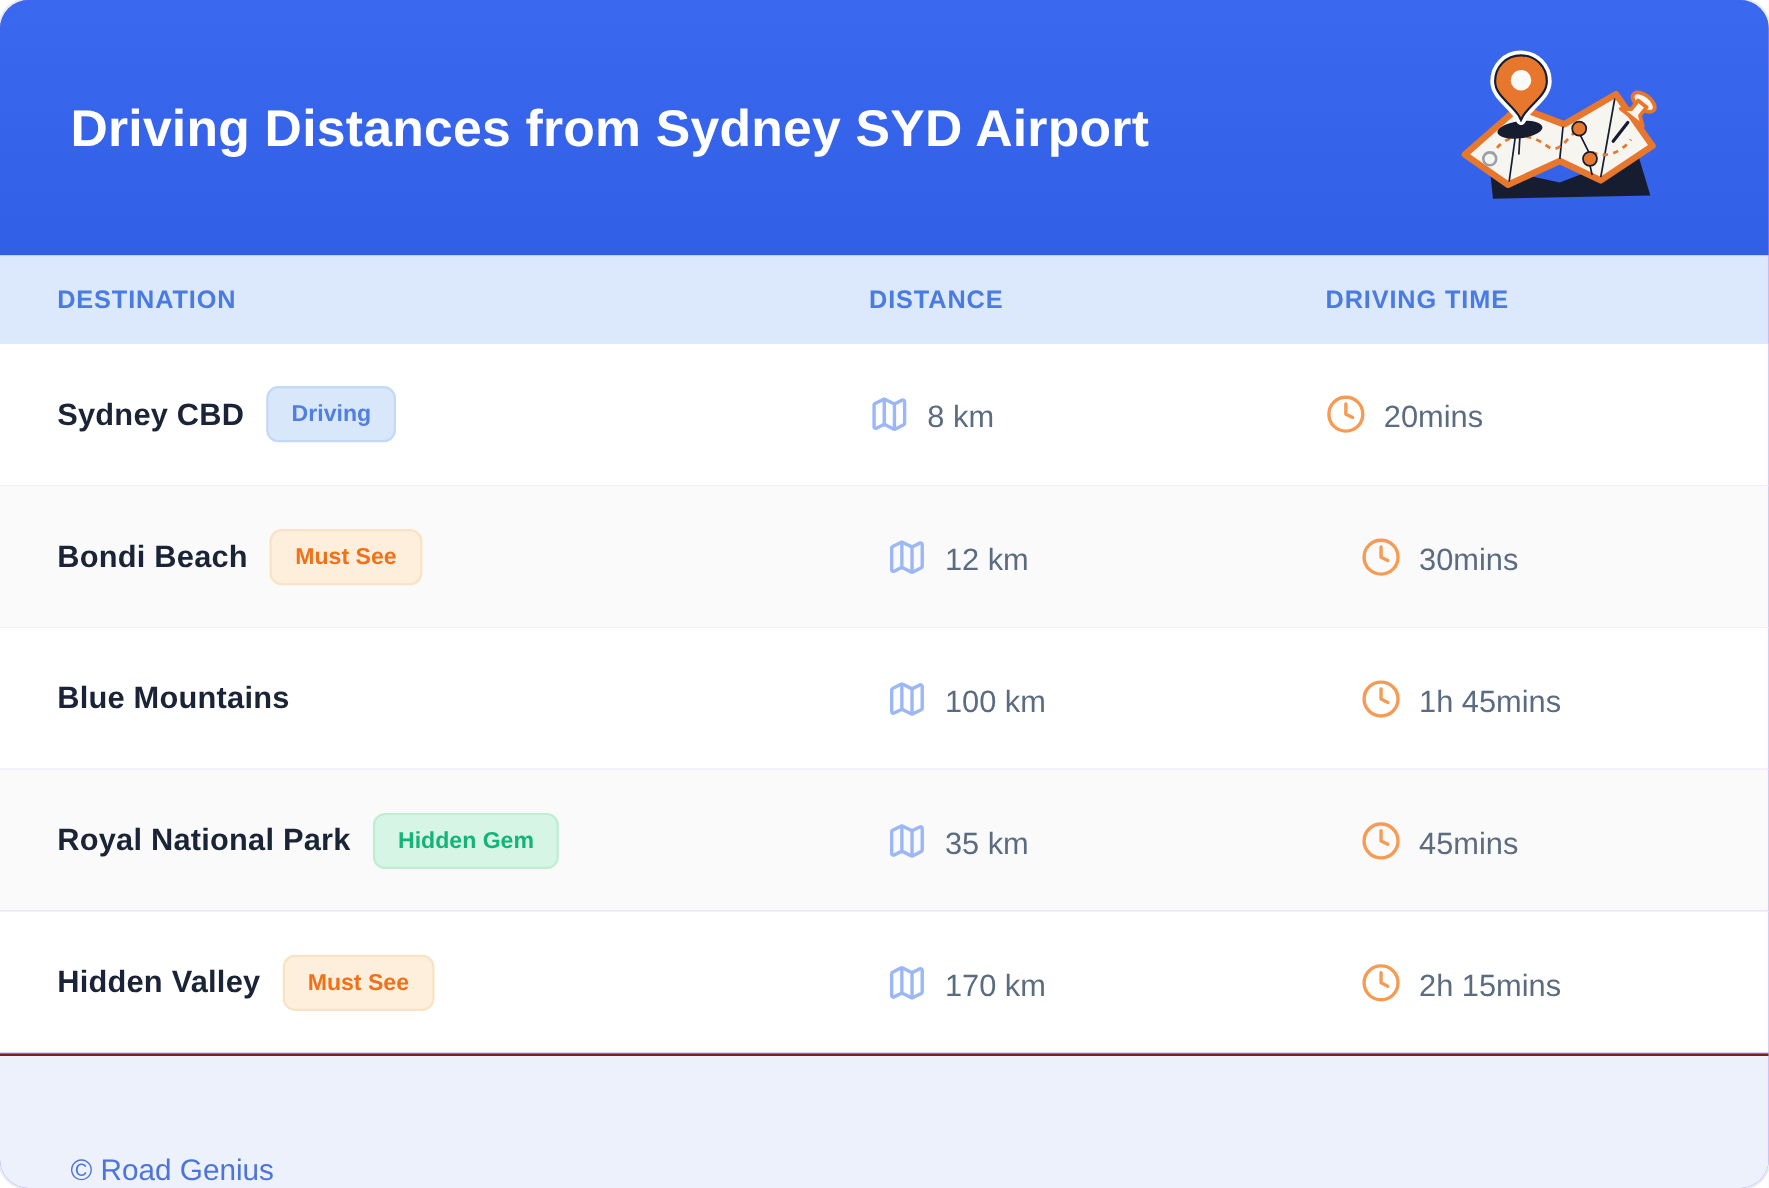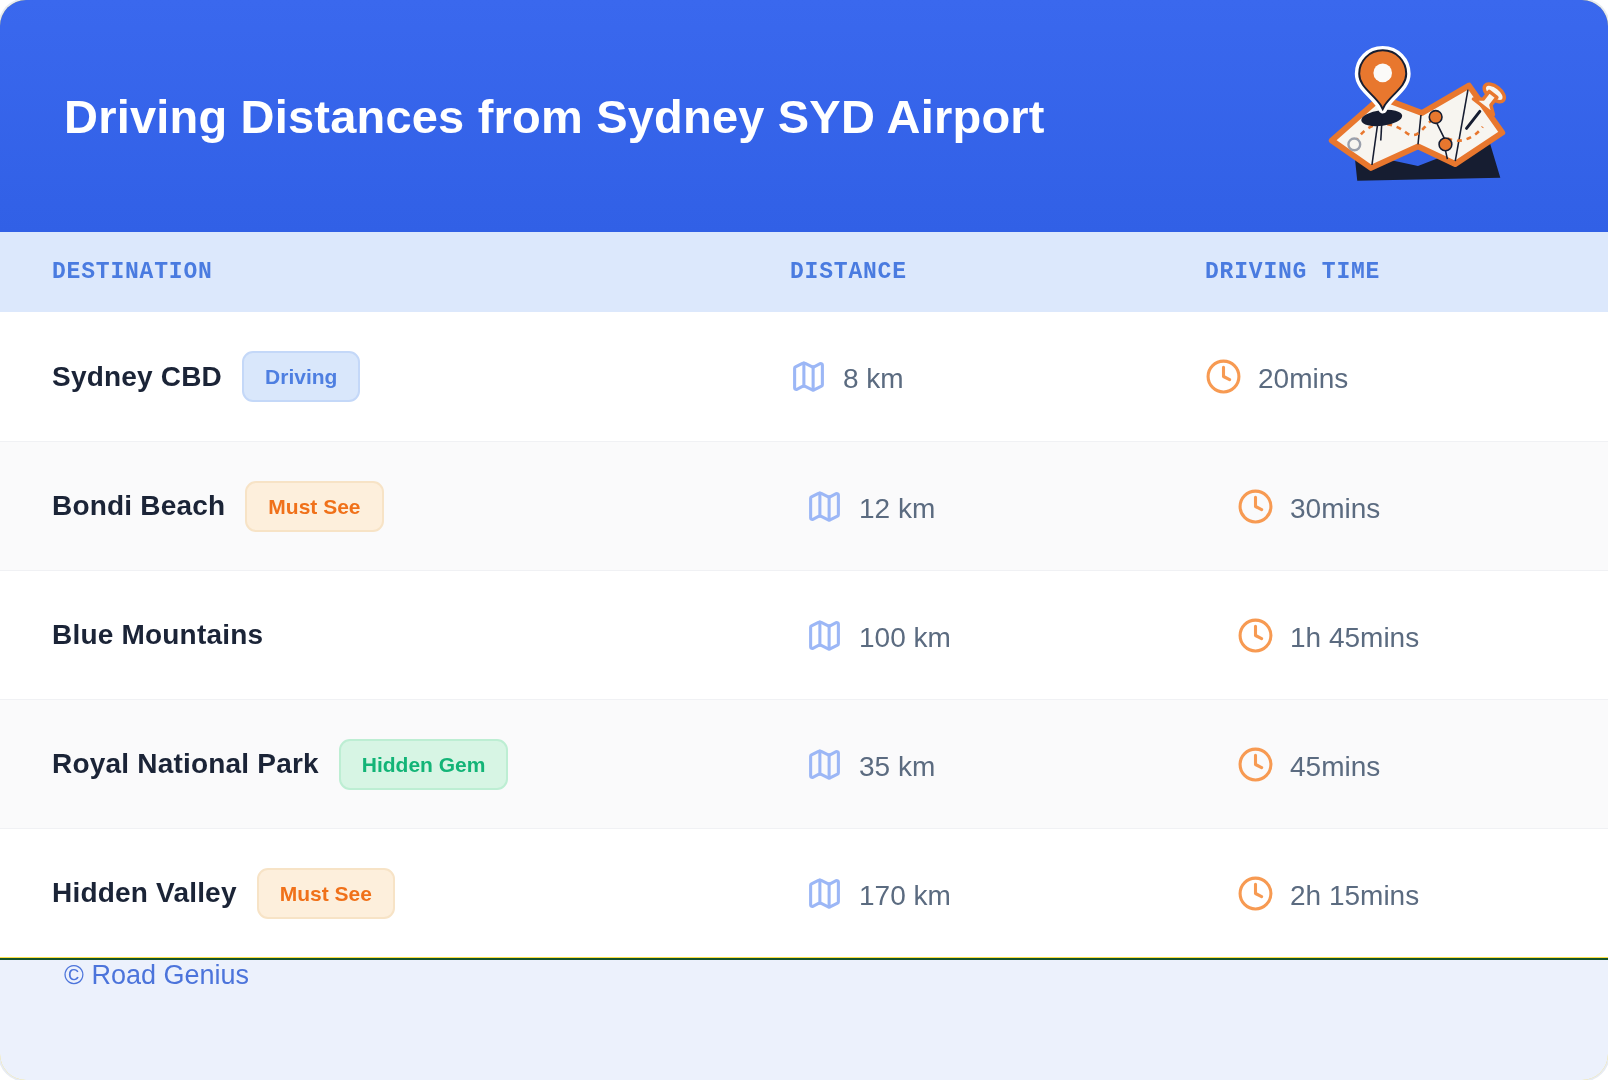--- a/index.html
+++ b/index.html
@@ -2,41 +2,41 @@
 <html><head>
 <meta charset="utf-8">
 <style>
   * { margin: 0; padding: 0; box-sizing: border-box; }
   html, body { background: #ffffff; font-family: "Liberation Sans", sans-serif; }
   .card {
     width: 1608px; height: 1080px;
     border-radius: 26px; overflow: hidden;
     box-shadow: 0 0 0 2px #e7ebf2;
     display: flex; flex-direction: column;
-    background: #fde047;
+    background: #8b5cf6;
   }
 
   
   .card-header {
     height: 232px; flex: 0 0 232px;
     background: linear-gradient(180deg, #3a68ee 0%, #3160e6 100%);
     display: flex; align-items: center; justify-content: space-between;
     padding: 0 92px 0 64px;
   }
   .card-title {
     color: #ffffff; font-size: 47px; font-weight: 700; letter-spacing: 0.2px;
   }
   .illustration { width: 196px; height: 158px; flex: 0 0 auto; }
 
   
   .thead {
     height: 80px; flex: 0 0 80px;
     background: #dce8fc;
     display: grid; grid-template-columns: 738px 415px 1fr;
-    align-items: center; padding: 12px 52px; font-family: Liberation Mono, monospace;
+    align-items: center; padding: 12px 52px;
   }
   .thead .col-label {
     color: #4a7be0; font-size: 23px; font-weight: 700;
     text-transform: uppercase; letter-spacing: 0.8px;
   }
 
   
   .tbody { flex: 1 1 auto; display: flex; flex-direction: column; }
   .table-row {
     height: 129px; flex: 0 0 129px;
@@ -60,22 +60,22 @@
 
   .value-cell { display: flex; align-items: flex-end; gap: 16px; }
   .value-text { color: #5b6b80; font-size: 28px; font-weight: 500; }
   .cell-icon { width: 37px; height: 37px; flex: 0 0 auto; }
   .icon-map   { color: #9cb7f6; }
   .icon-clock { color: #f79a52; }
 
   
   .card-footer {
     height: 122px; flex: 0 0 122px;
-    background: #ecf1fc; border-top: 2px solid #14532d;
-    display: flex; align-items: flex-start; padding: 0 64px;
+    background: #ecf1fc; border-top: 2px solid #7f1d1d;
+    display: flex; align-items: flex-end; padding: 0 64px;
   }
   .footer-credit { color: #4c74db; font-size: 27px; font-weight: 500; }
 </style>
 </head>
 <body>
 
 <div class="card">
 
   <div class="card-header">
     <h1 class="card-title">Driving Distances from Sydney SYD Airport</h1>

